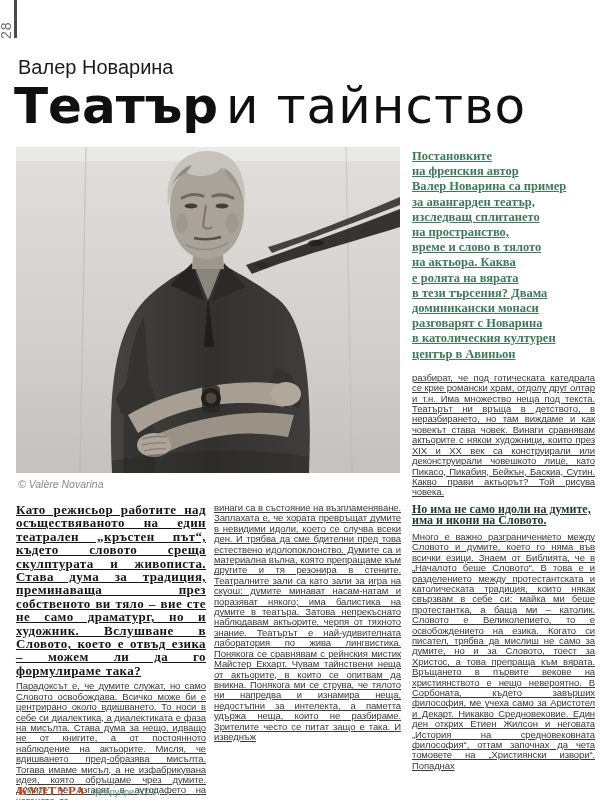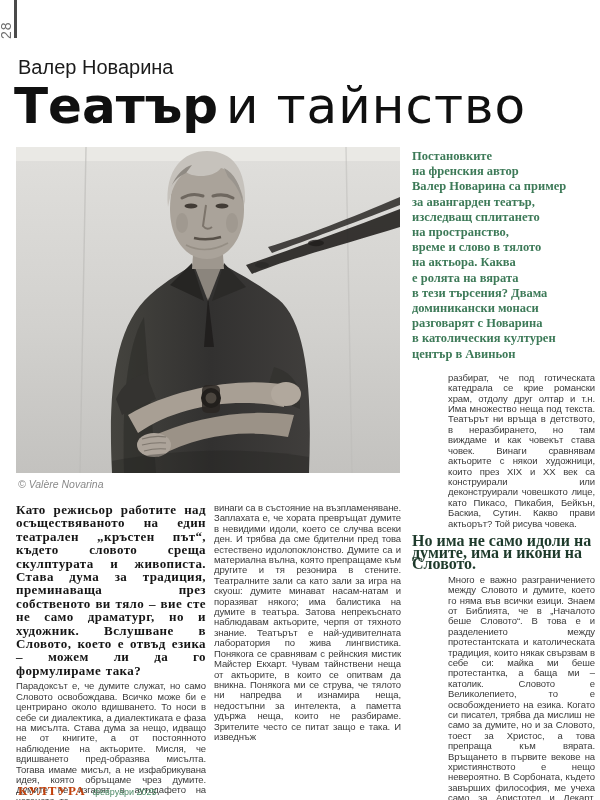--- a/index.html
+++ b/index.html
@@ -17,34 +17,34 @@
   .title .t-bold{font-weight:700;letter-spacing:0;}
   .title .t-light{font-weight:400;margin-left:8px;}
 
   .photo{position:absolute;left:16px;top:147px;width:384px;height:326px;background:#d4d3d0;}
   .photo svg{display:block;}
 
   .credit{position:absolute;left:18px;top:478px;font-size:10.5px;font-style:italic;color:#8a8a8a;
           font-family:Liberation Sans, sans-serif;}
 
   .col{position:absolute;}
-  .col p{margin:0;}
+  .col p{margin:0;text-decoration:underline;}
   .col1{left:16px;top:503px;width:190px;}
   .col2{left:214px;top:503px;width:187px;}
   .col3{left:412px;top:149px;width:183px;}
 
   .question{font-family:"Liberation Serif",serif;font-weight:700;color:#151515;
             font-size:13px;line-height:13.4px;text-align:justify;letter-spacing:0.4px;word-spacing:1px;}
   .body-text{font-size:9.5px;line-height:10.4px;color:#3a3a3a;text-align:justify;
              letter-spacing:-0.1px;}
   .col1 .body-text{margin-top:4px;}
   .intro{font-family:"Liberation Serif",serif;font-weight:700;font-size:12.5px;line-height:15.2px;
          white-space:pre-line;}
-  .col3 .body-text{margin-top:11px;margin-left:36px;}
-  .subhead{font-family:"Liberation Serif",serif;font-weight:700;font-size:16px;line-height:11.6px;
+  .col3 .body-text{margin-top:11px;}
+  .subhead{font-family:"Liberation Serif",serif;font-weight:700;font-size:12px;line-height:11.6px;
            margin-top:6px !important;}
   .col3 .body-text.after-sub{margin-top:5px;}
 
   .footer{position:absolute;left:18px;top:781px;}
   .footer .mag{font-family:"Liberation Serif",serif;font-weight:700;font-size:13px;letter-spacing:1px;}
   .footer .issue{font-size:9px;margin-left:7px;}
 </style>
 </head>
 <body>
 

